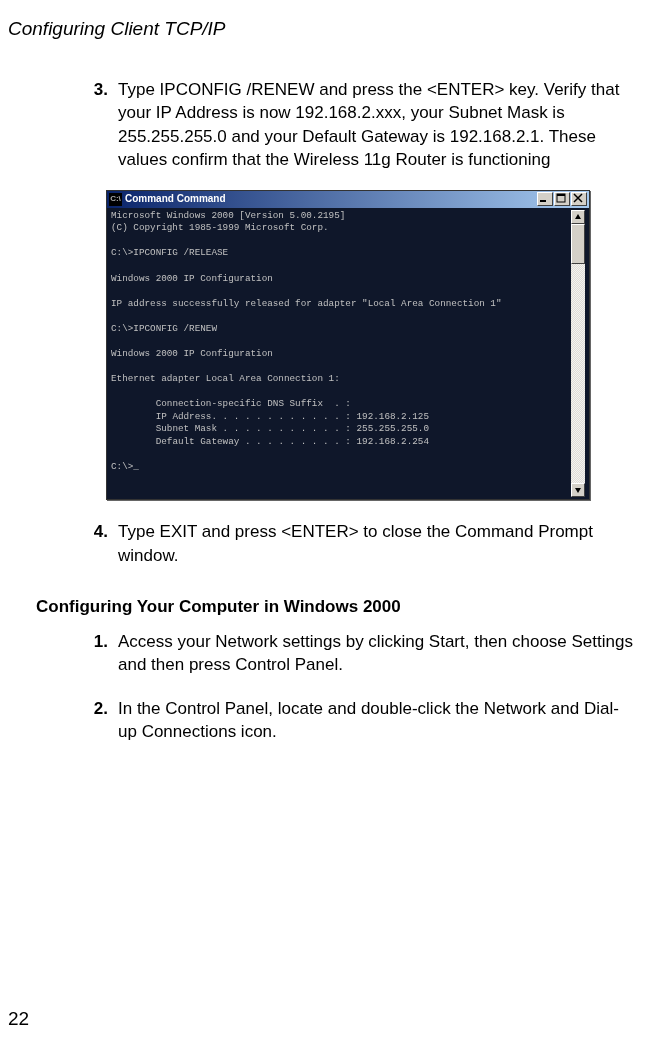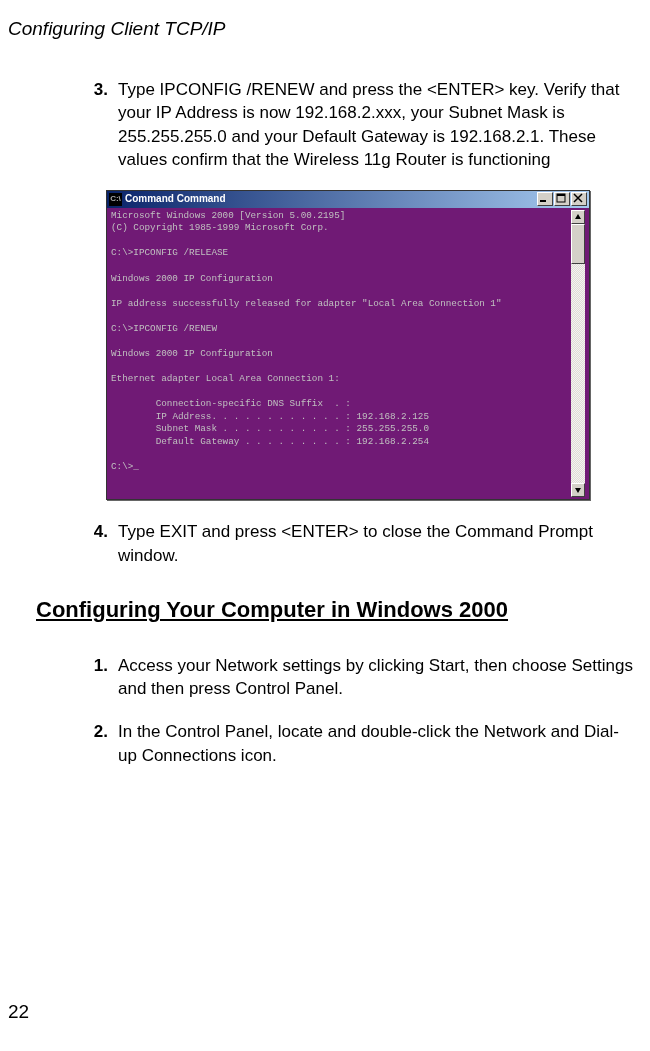--- a/index.html
+++ b/index.html
@@ -32,30 +32,29 @@
     font-weight: bold;
     width: 28px;
     flex: 0 0 28px;
     text-align: right;
     margin-right: 10px;
   }
   .step-text {
     flex: 1;
   }
   .section-heading {
-    font-size: 22px;
+    font-size: 17px;
     font-weight: bold;
     margin-left: -44px;
     margin-top: 28px;
-    margin-bottom: 28px;
-    text-decoration: underline;
+    margin-bottom: 11px;
   }
   .page-num {
     position: absolute;
-    bottom: 28px;
+    bottom: 21px;
     left: 8px;
     font-size: 19px;
   }
   
   .console-window {
     width: 482px;
     margin-left: 26px;
     margin-top: 6px;
     margin-bottom: 20px;
     border: 1px solid #333;
@@ -93,21 +92,21 @@
     border: 1px solid #fff;
     border-right-color: #404040;
     border-bottom-color: #404040;
     margin-left: 1px;
     position: relative;
   }
   .winbtn svg {
     display: block;
   }
   .console-body {
-    background: #701a75;
+    background: #0f172a;
     color: #c0c0c0;
     font-family: "Courier New", monospace;
     font-size: 9.3px;
     line-height: 1.35;
     padding: 2px 4px 2px 4px;
     display: flex;
   }
   .console-text {
     flex: 1;
     white-space: pre-wrap;

